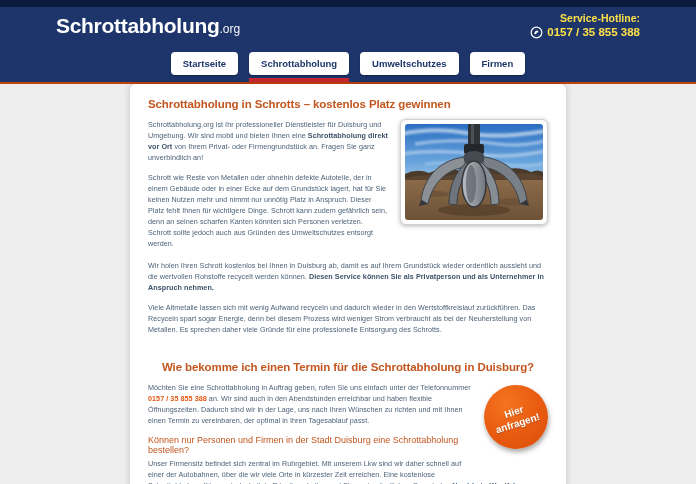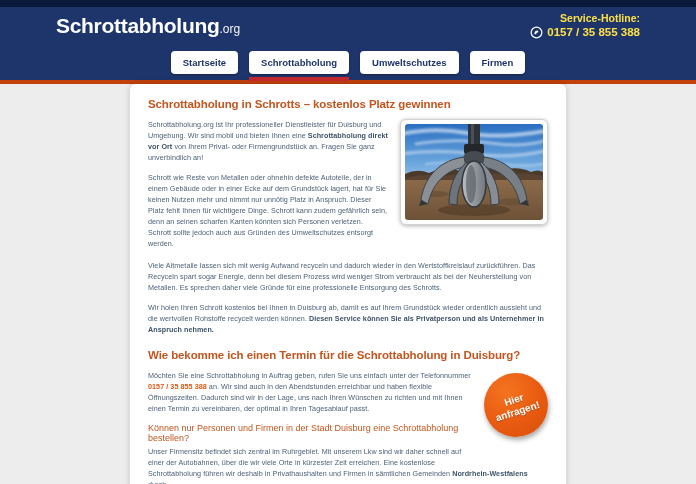--- a/index.html
+++ b/index.html
@@ -28,21 +28,21 @@
   .phone-icon svg { display: block; }
 
   
   .nav {
     background: #1d356b;
     height: 40px;
     display: flex;
     align-items: center;
     justify-content: center;
     gap: 11px;
-    border-bottom: 4px solid #c2410c;
+    border-bottom: 2px solid #c2410c;
   }
   .nav-btn {
     position: relative;
     background: #fff;
     color: #1d356b;
     font-family: inherit;
     font-size: 9.5px;
     font-weight: bold;
     border: none;
     border-radius: 4px;
@@ -68,21 +68,21 @@
     min-height: 410px;
     padding: 14px 18px 20px 18px;
   }
   h1, h2 {
     color: #c2561f;
     font-size: 11.5px;
     font-weight: bold;
     margin-bottom: 9px;
     letter-spacing: -0.1px;
   }
-  h2 { margin-top: 14px; }
+  h2 { margin-top: 26px; text-align: center; }
   h3 {
     color: #c2561f;
     font-size: 9px;
     font-weight: normal;
     margin: 9px 0 3px 0;
   }
   p {
     font-size: 7.2px;
     line-height: 11px;
     color: #4c6177;
@@ -215,22 +215,22 @@
         <path d="M62 38 C50 48 44 62 44 80 L52 81 C52 64 58 52 67 45 Z" fill="#6e747b" stroke="#3a3e43" stroke-width="1"></path>
         <path d="M76 38 C88 48 94 62 94 80 L86 81 C86 64 80 52 71 45 Z" fill="#878d94" stroke="#3a3e43" stroke-width="1"></path>
         <ellipse cx="69" cy="60" rx="12" ry="23" fill="url(#tine)" stroke="#33373c" stroke-width="1.5"></ellipse>
         <ellipse cx="66" cy="60" rx="5" ry="19" fill="#5d636a" opacity="0.7"></ellipse>
         <path d="M16 76 L14 82 L23 80 Z" fill="#33373c"></path>
         <path d="M122 76 L124 82 L115 80 Z" fill="#33373c"></path>
       </svg>
     </div>
   </div>
 
+  <p><span>Wir holen Ihren Schrott kostenlos bei Ihnen in Duisburg ab, damit es auf Ihrem Grundstück wieder ordentlich aussieht und die wertvollen Rohstoffe recycelt werden können. </span><b>Diesen Service können Sie als Privatperson und als Unternehmer in Anspruch nehmen.</b></p>
   <p>Viele Altmetalle lassen sich mit wenig Aufwand recyceln und dadurch wieder in den Wertstoffkreislauf zurückführen. Das Recyceln spart sogar Energie, denn bei diesem Prozess wird weniger Strom verbraucht als bei der Neuherstellung von Metallen. Es sprechen daher viele Gründe für eine professionelle Entsorgung des Schrotts.</p>
-  <p><span>Wir holen Ihren Schrott kostenlos bei Ihnen in Duisburg ab, damit es auf Ihrem Grundstück wieder ordentlich aussieht und die wertvollen Rohstoffe recycelt werden können. </span><b>Diesen Service können Sie als Privatperson und als Unternehmer in Anspruch nehmen.</b></p>
 
   <h2>Wie bekomme ich einen Termin für die Schrottabholung in Duisburg?</h2>
 
   <div class="cta-float">
     <div class="badge">
       <div class="badge-text">
         <div>Hier</div>
         <div>anfragen!</div>
       </div>
     </div>

